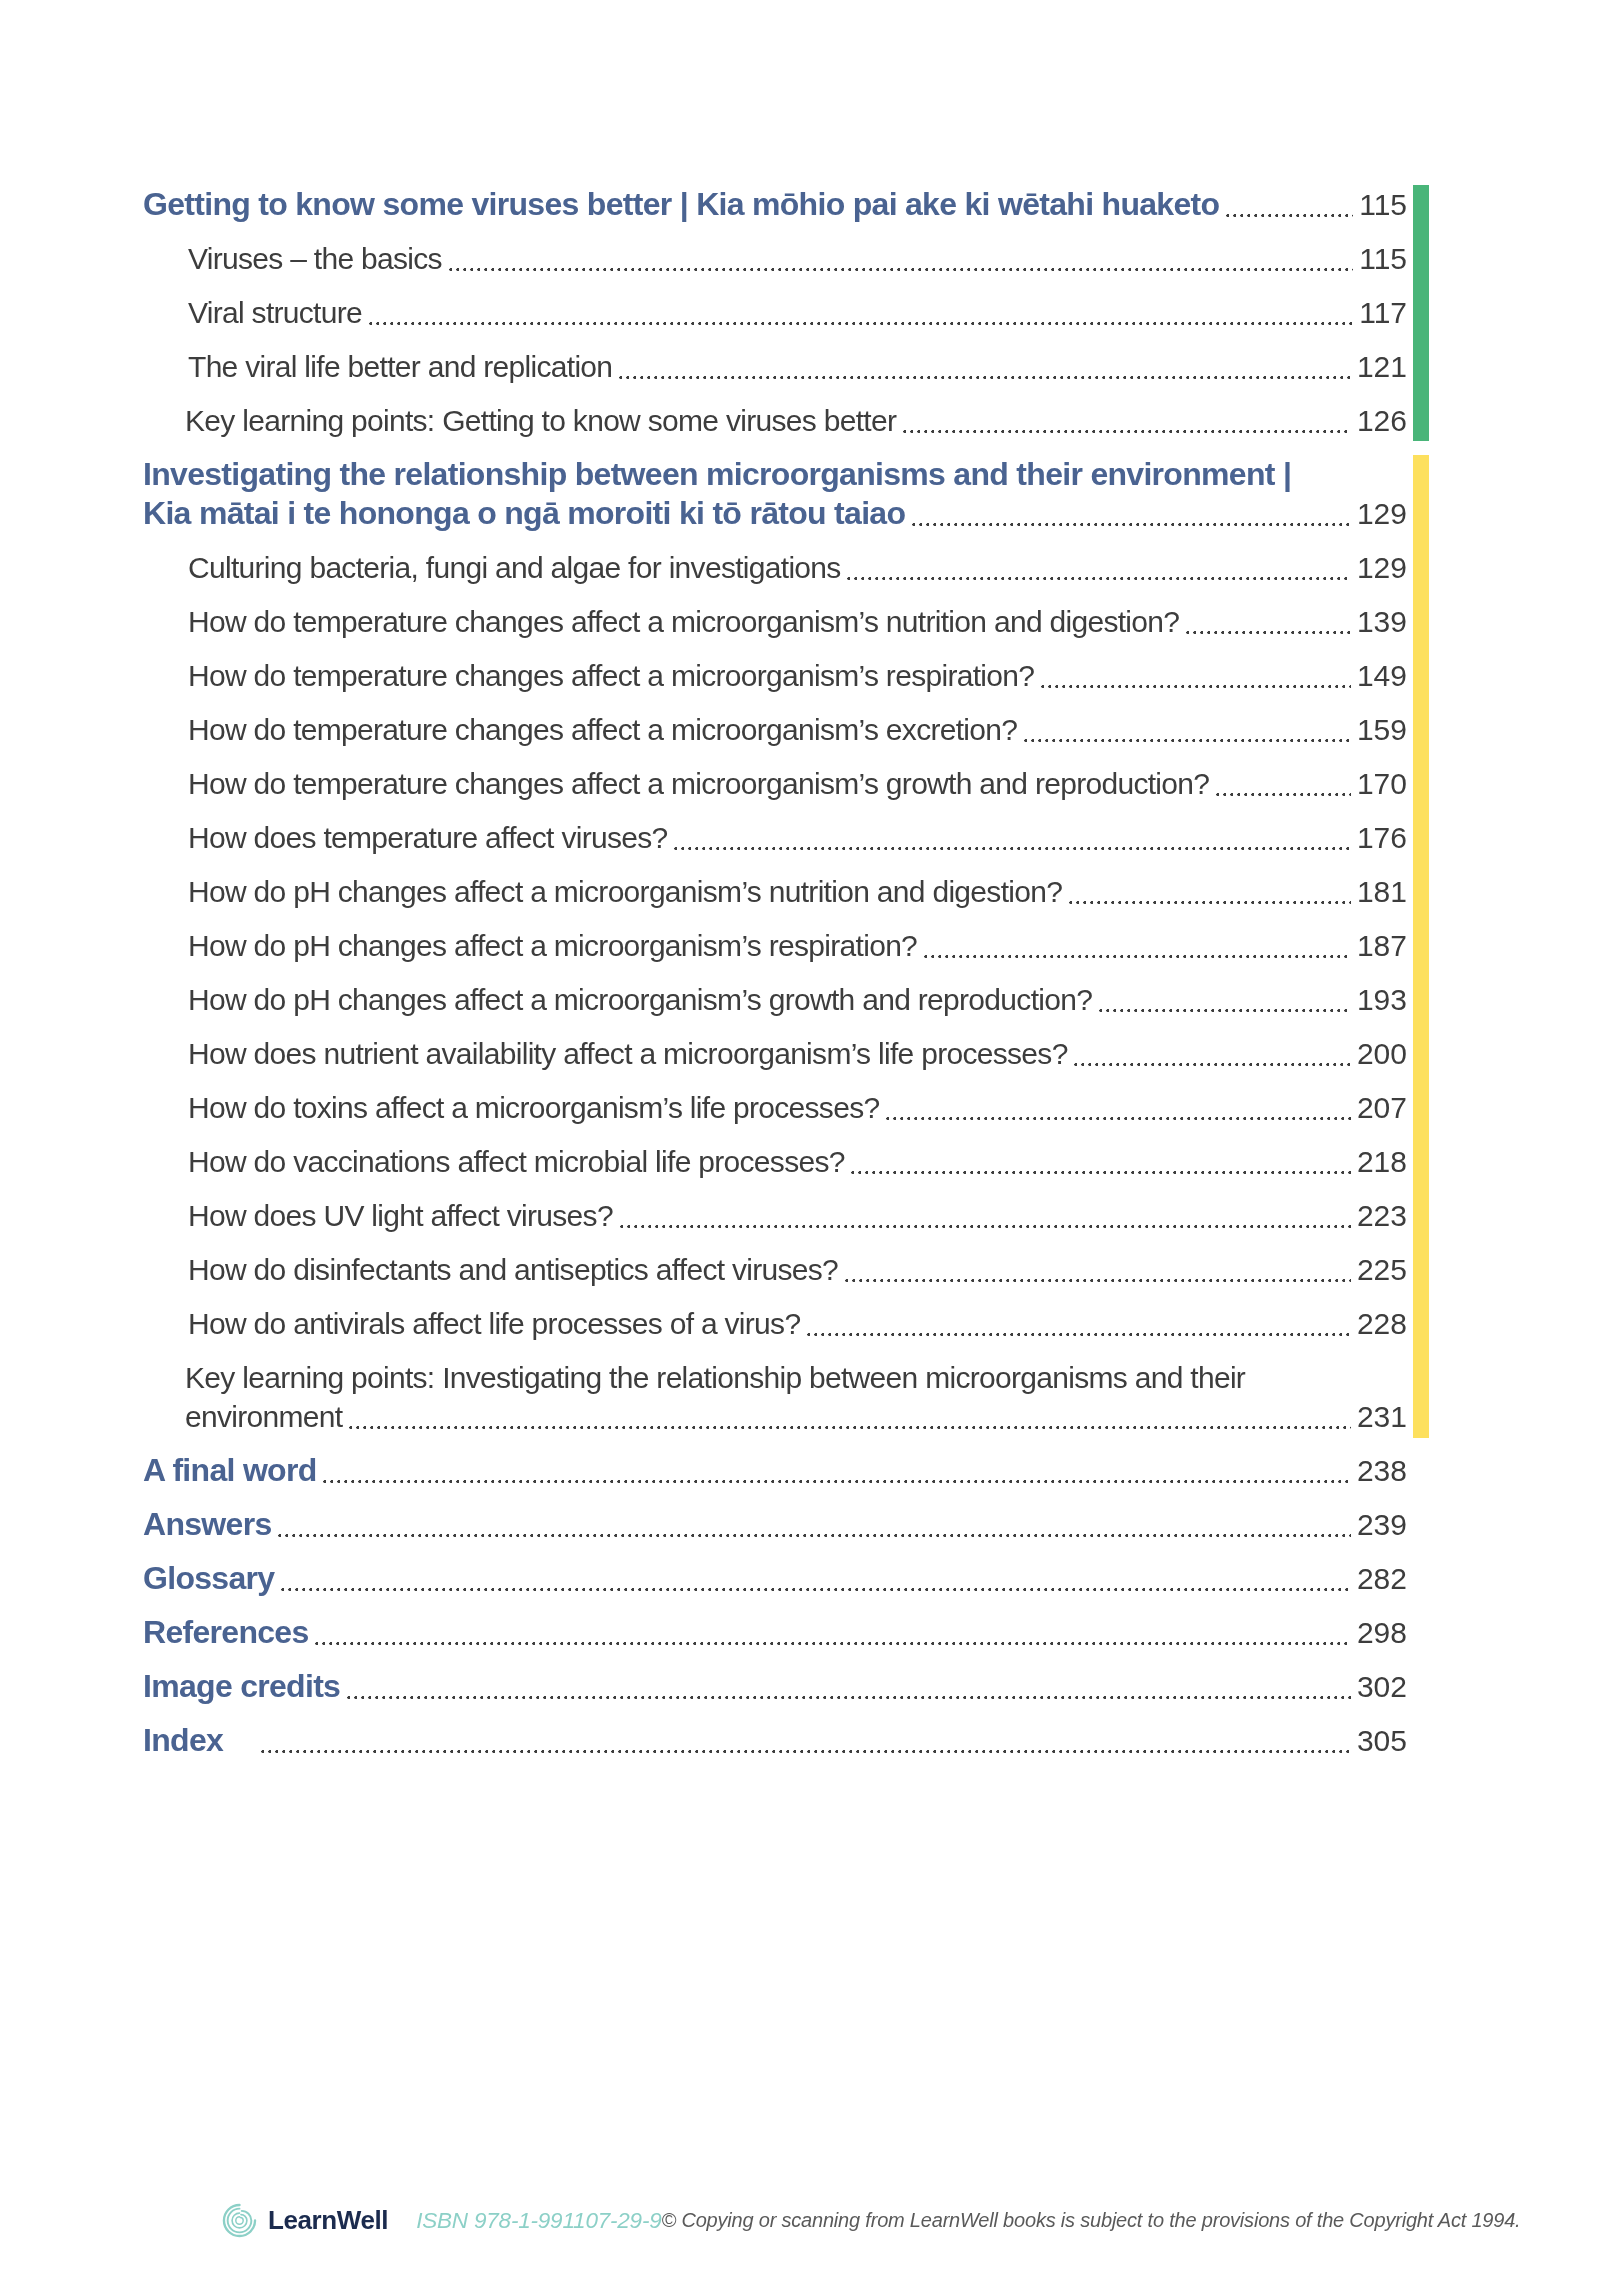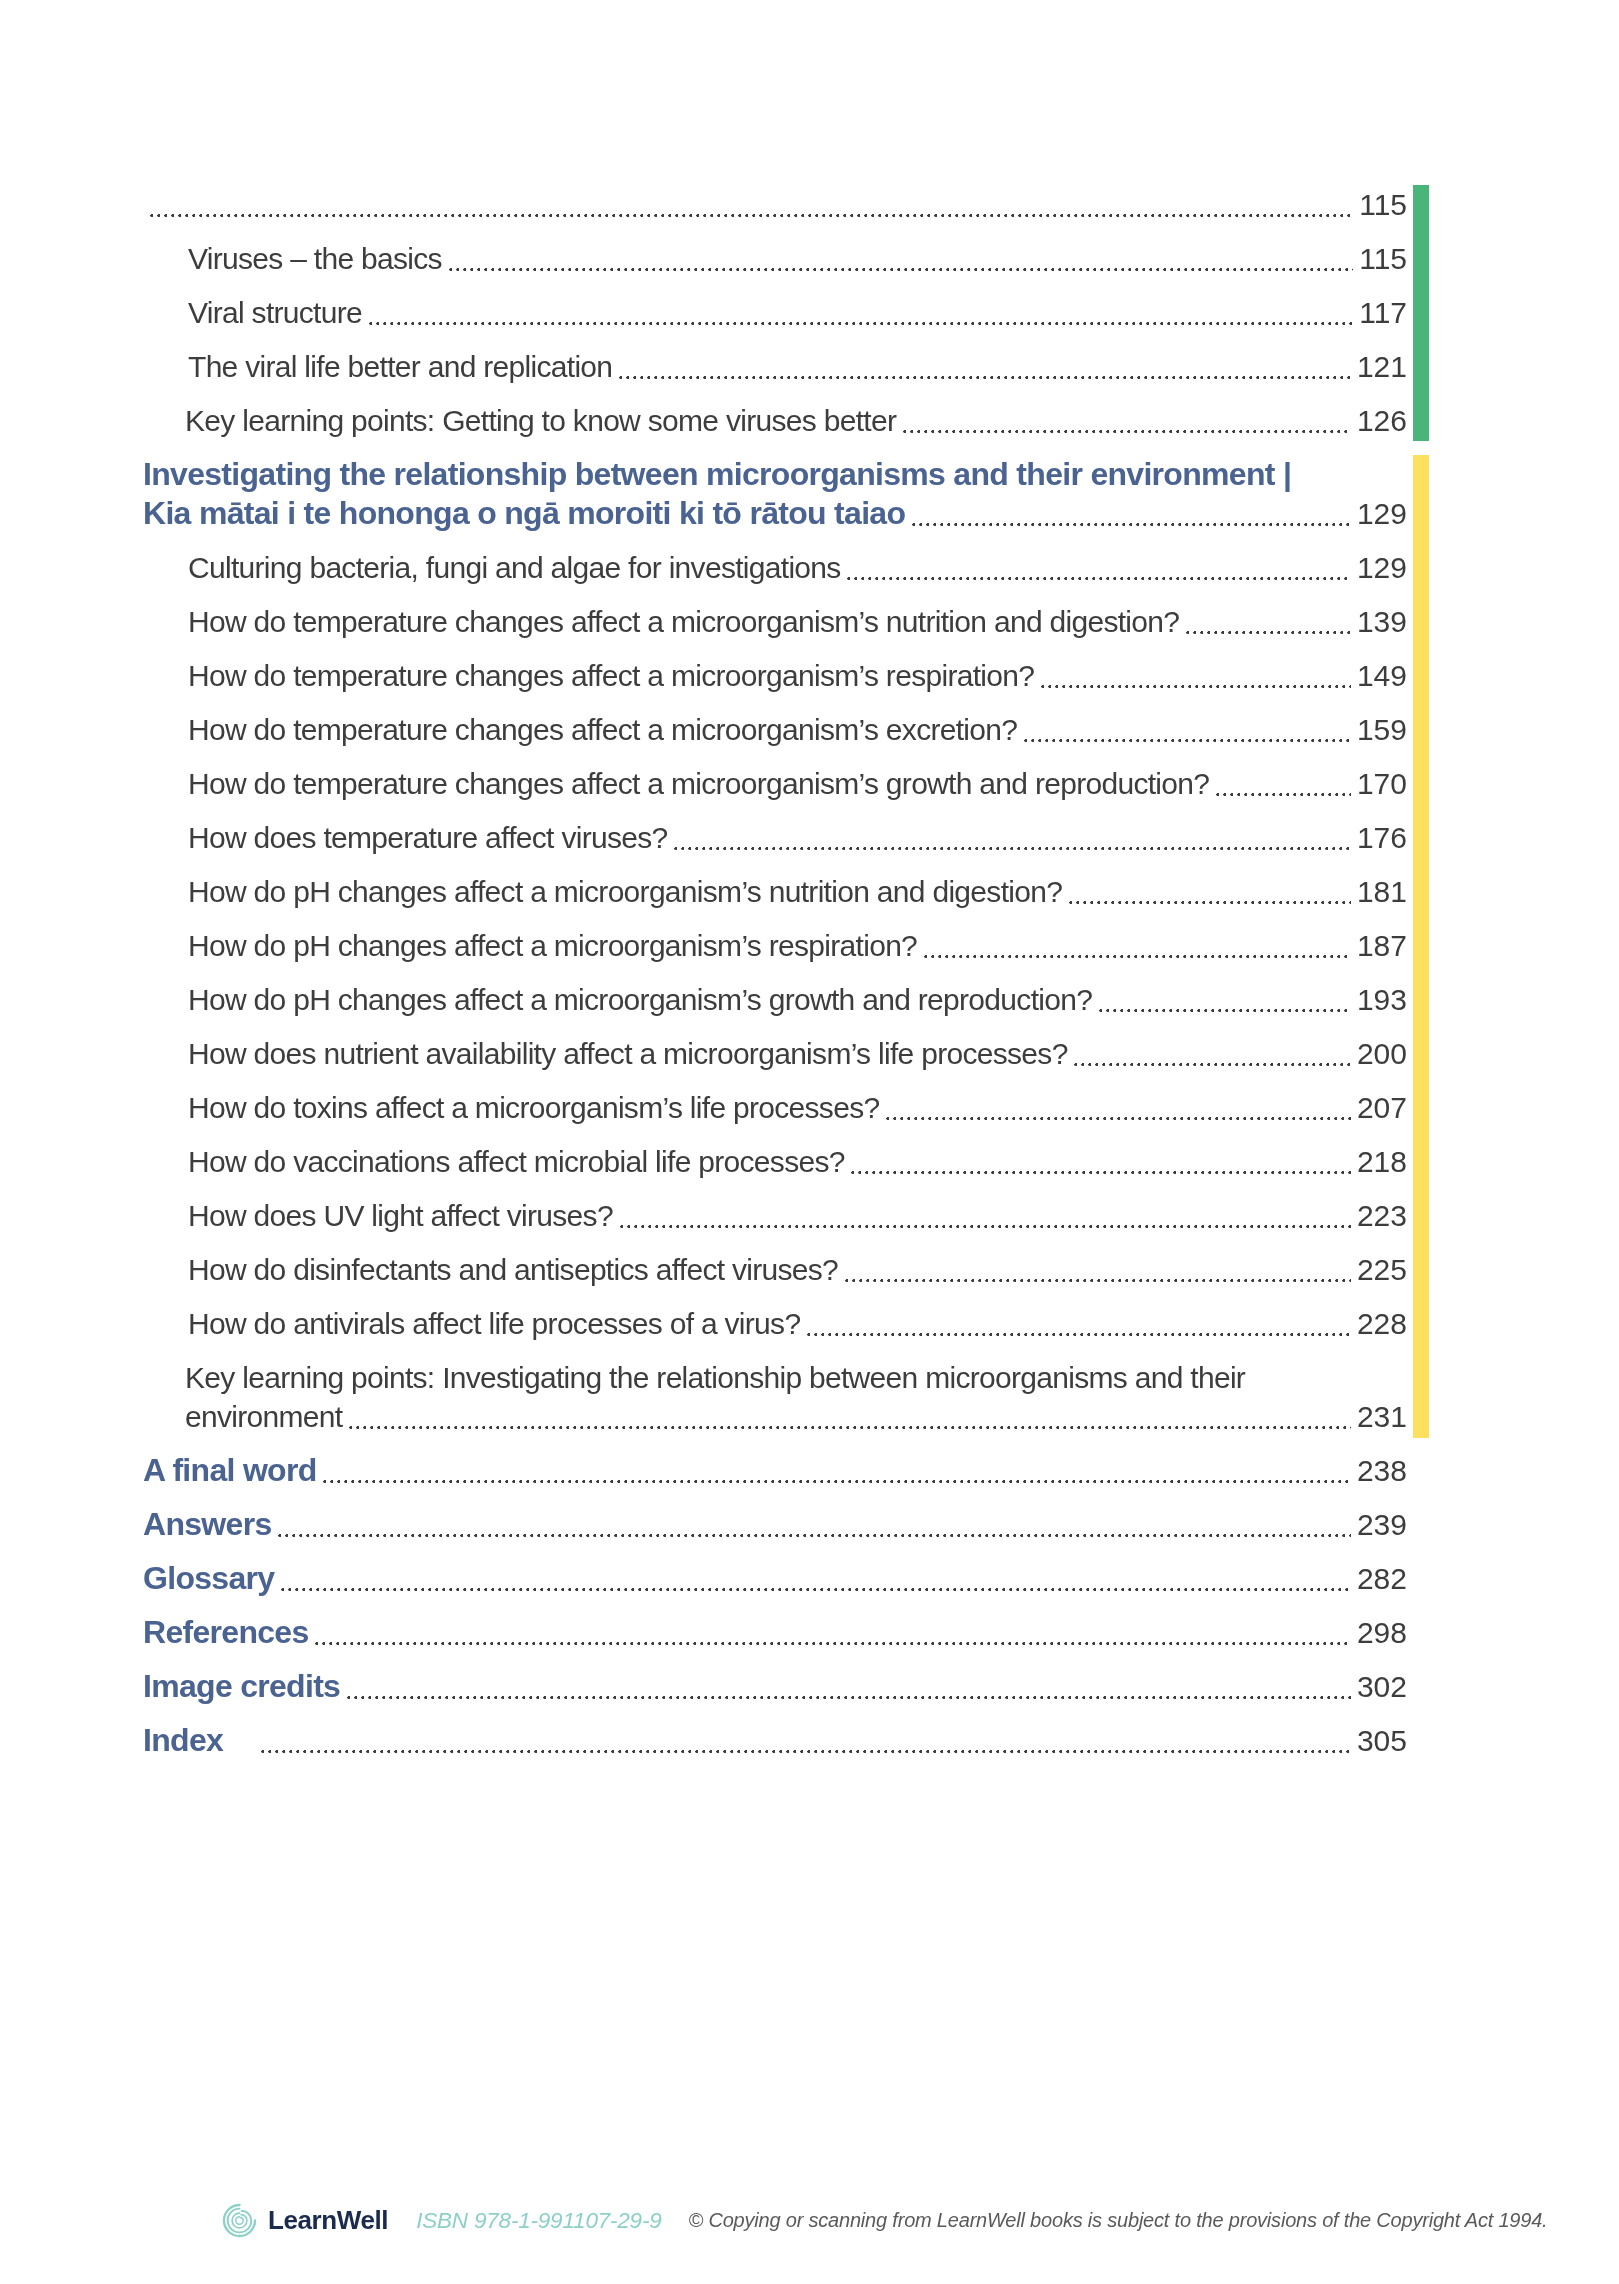--- a/index.html
+++ b/index.html
@@ -78,35 +78,35 @@
     letter-spacing:-0.4px;
   }
   .isbn {
     margin-left:28px;
     font-size:22.5px; font-style:italic;
     color:var(--logo-teal);
     letter-spacing:-0.2px;
     text-align:right;
   }
   .copyright {
-    margin-left:27px;
     font-size:20px; font-style:italic;
     color:var(--copyright-gray);
     letter-spacing:-0.2px;
   }
 </style>
 </head>
 <body>
 
 <div class="page">
 
   <div class="toc">
 
     <div class="entry section">
       <div class="row">
+        <span class="lbl">Getting to know some viruses better | Kia mōhio pai ake ki wētahi huaketo</span>
         <span class="leader"></span>
         <span class="pg">115</span>
       </div>
     </div>
 
     <div class="entry sub">
       <div class="row">
         <span class="lbl">Viruses – the basics</span>
         <span class="leader"></span>
         <span class="pg">115</span>

